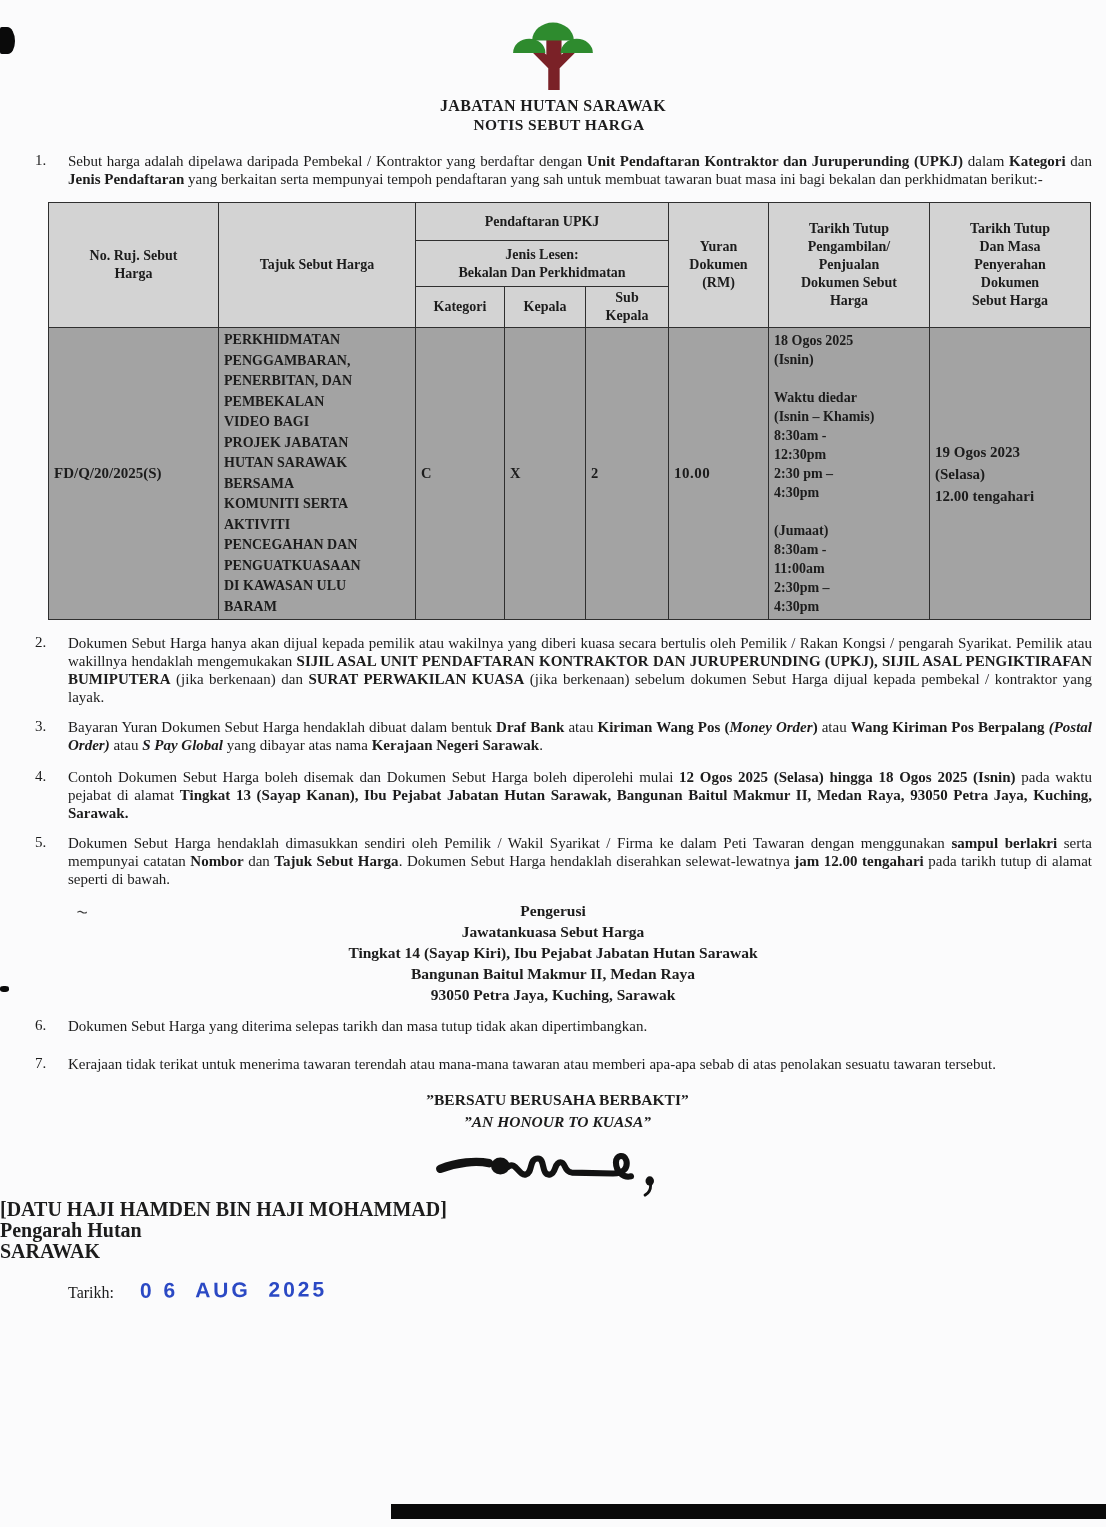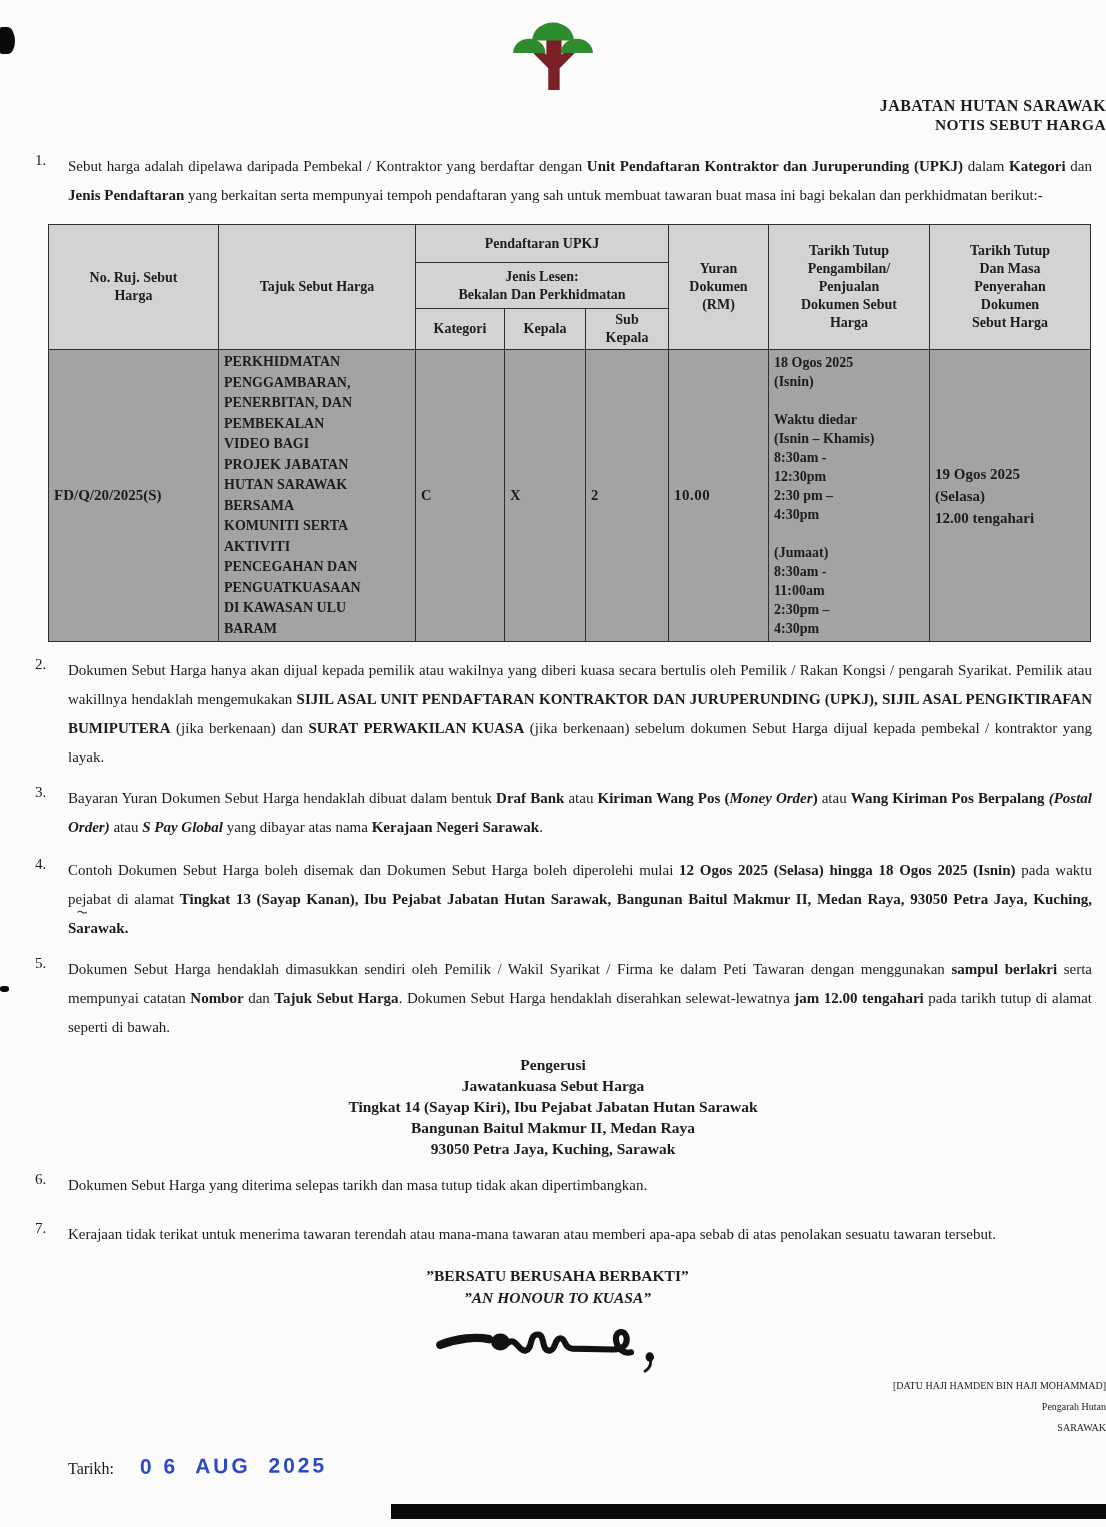--- a/index.html
+++ b/index.html
@@ -12,28 +12,28 @@
     position:relative;width:1106px;height:1527px;margin:0 auto;
     background:var(--page-bg);color:var(--ink);
     font-family:"Liberation Serif","DejaVu Serif",serif;
     font-size:15px;overflow:hidden;
   }
   .b{font-weight:bold;}
   .i{font-style:italic;}
 
   
   .logo-wrap{padding-top:14px;text-align:center;}
-  .titles{text-align:right;margin-top:2px;line-height:19px;}
+  .titles{text-align:center;margin-top:2px;line-height:19px;}
   .org-title{font-weight:bold;font-size:16px;letter-spacing:.4px;}
   .doc-title{font-weight:bold;font-size:15.5px;letter-spacing:.4px;margin-left:12px;}
 
   
   .item{position:relative;margin:14px 14px 0 68px;}
   .item .num{position:absolute;left:-33px;top:0;font-size:15px;}
-  .item .txt{text-align:justify;line-height:29px;}
+  .item .txt{text-align:justify;line-height:18px;}
   .item.p1{margin-top:18px;}
 
   
   table.qt{
     border-collapse:collapse;margin:14px 0 0 48px;width:1042px;
     table-layout:fixed;
   }
   table.qt th,table.qt td{
     border:1.5px solid #2f2f2f;vertical-align:middle;
     padding:2px 5px;overflow:hidden;
@@ -51,21 +51,21 @@
   .cell-fee{font-weight:bold;font-size:15px;letter-spacing:.5px;margin-left:20px;}
   .cell-times{font-weight:bold;font-size:14px;line-height:19px;}
   .cell-times2{font-weight:bold;font-size:15px;line-height:22px;}
 
   
   .center-block{text-align:center;font-weight:bold;line-height:21px;font-size:15.5px;}
   .address{margin-top:12px;}
   .motto{margin-top:16px;line-height:22px;padding-left:9px;}
   .motto .en{font-style:italic;}
   .sig-wrap{text-align:center;margin-top:2px;}
-  .signatory{text-align:right;font-weight:normal;line-height:21px;font-size:10px;margin-top:-2px;}
+  .signatory{text-align:left;font-weight:bold;line-height:21px;font-size:20px;margin-top:-2px;}
 
   
   .date-row{margin:16px 14px 0 68px;display:flex;align-items:flex-end;}
   .date-label{font-size:16px;}
   .date-stamp{
     margin-left:26px;color:var(--stamp-blue);
     font-family:"Liberation Sans","DejaVu Sans",sans-serif;
     font-weight:bold;font-size:21px;letter-spacing:3px;white-space:pre;
     transform:rotate(-.4deg);
   }
@@ -199,21 +199,21 @@
             <div>2:30 pm –</div>
             <div>4:30pm</div>
             <div>&nbsp;</div>
             <div>(Jumaat)</div>
             <div>8:30am -</div>
             <div>11:00am</div>
             <div>2:30pm –</div>
             <div>4:30pm</div>
           </td>
         <td class="cell-times2">
-            <div>19 Ogos 2025</div>
+            <div>19 Ogos 2023</div>
             <div>(Selasa)</div>
             <div>12.00 tengahari</div>
           </td>
       </tr>
     </tbody>
   </table>
 
   <div class="item">
     <span class="num">2.</span>
     <div class="txt"><span>Dokumen Sebut Harga hanya akan dijual kepada pemilik atau wakilnya yang diberi kuasa secara bertulis oleh Pemilik / Rakan Kongsi / pengarah Syarikat. Pemilik atau wakillnya hendaklah mengemukakan </span><span class="b">SIJIL ASAL UNIT PENDAFTARAN KONTRAKTOR DAN JURUPERUNDING (UPKJ), SIJIL ASAL PENGIKTIRAFAN BUMIPUTERA</span><span> (jika berkenaan) dan </span><span class="b">SURAT PERWAKILAN KUASA</span><span> (jika berkenaan) sebelum dokumen Sebut Harga dijual kepada pembekal / kontraktor yang layak.</span></div>

